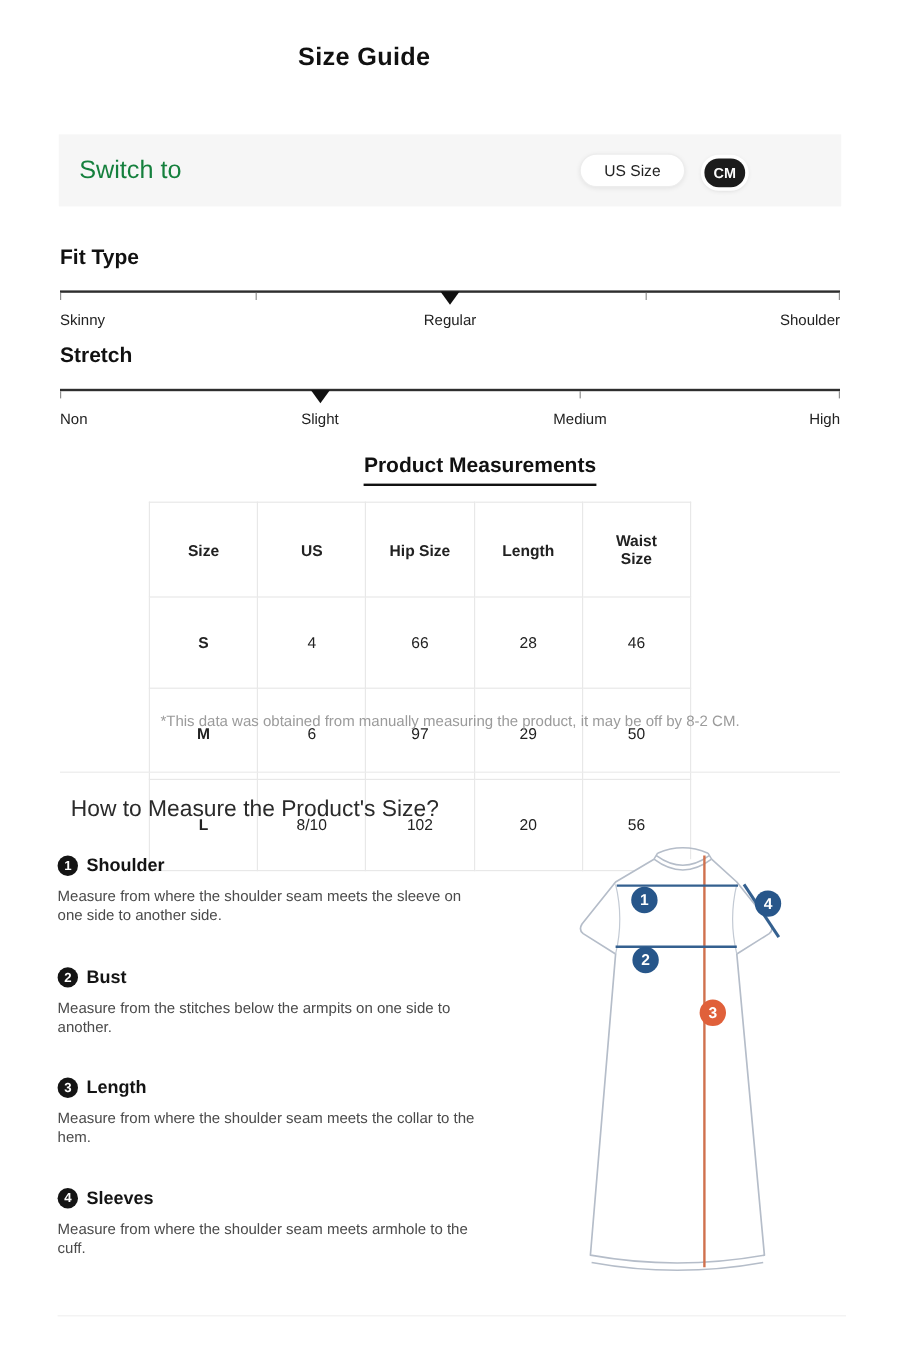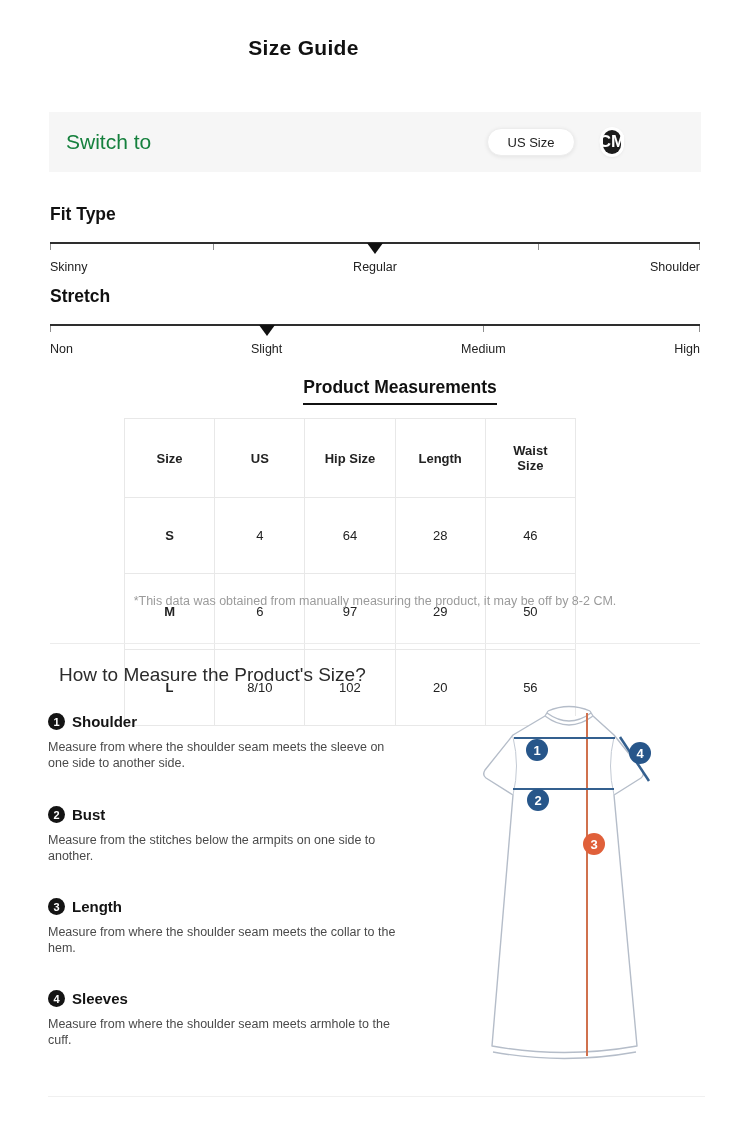--- a/index.html
+++ b/index.html
@@ -8,26 +8,26 @@
 
   
   .page-title{position:absolute;top:36px;left:0;width:607px;text-align:center;
               font-size:21px;font-weight:700;color:#111;letter-spacing:.3px;}
 
   
   .switch-bar{position:absolute;top:112px;left:49px;width:652px;height:60px;background:#f6f6f6;
               display:flex;align-items:center;justify-content:space-between;box-sizing:border-box;
               padding:0 80px 0 17px;}
   .switch-label{font-size:21px;color:#15803d;}
-  .switch-actions{display:flex;align-items:center;gap:28px;}
+  .switch-actions{display:flex;align-items:flex-end;gap:16px;}
   .pill-btn{background:#fff;border:1px solid #ededed;border-radius:15px;height:28px;min-width:88px;
             display:flex;align-items:center;justify-content:center;font-size:13px;color:#222;
             box-shadow:0 1px 4px rgba(0,0,0,.08);cursor:pointer;}
-  .cm-btn{background:#1c1c1c;color:#fff;border:none;border-radius:12px;height:24px;width:18px;
-          display:flex;align-items:center;justify-content:center;font-size:17px;font-weight:700;
+  .cm-btn{background:#1c1c1c;color:#fff;border:none;border-radius:12px;height:24px;width:34px;
+          display:flex;align-items:center;justify-content:center;font-size:12px;font-weight:700;
           box-shadow:0 0 0 3px #fff,0 1px 5px rgba(0,0,0,.3);cursor:pointer;}
 
   
   .sec-heading{position:absolute;left:50px;font-size:17.5px;font-weight:700;color:#111;margin:0;}
   .h-fit{top:204px;} .h-stretch{top:286px;}
 
   
   .slider{position:absolute;left:50px;width:650px;height:40px;}
   .slider.fit{top:242px;} .slider.stretch{top:324px;}
   .track{position:absolute;top:0;left:0;width:100%;height:2px;background:#2e2e2e;}
@@ -132,21 +132,21 @@
         <th>US</th>
         <th>Hip Size</th>
         <th>Length</th>
         <th>Waist Size</th>
       </tr>
     </thead>
     <tbody>
       <tr>
         <td class="size-col">S</td>
         <td>4</td>
-        <td>64</td>
+        <td>66</td>
         <td>28</td>
         <td>46</td>
       </tr>
       <tr>
         <td class="size-col">M</td>
         <td>6</td>
         <td>97</td>
         <td>29</td>
         <td>50</td>
       </tr>

